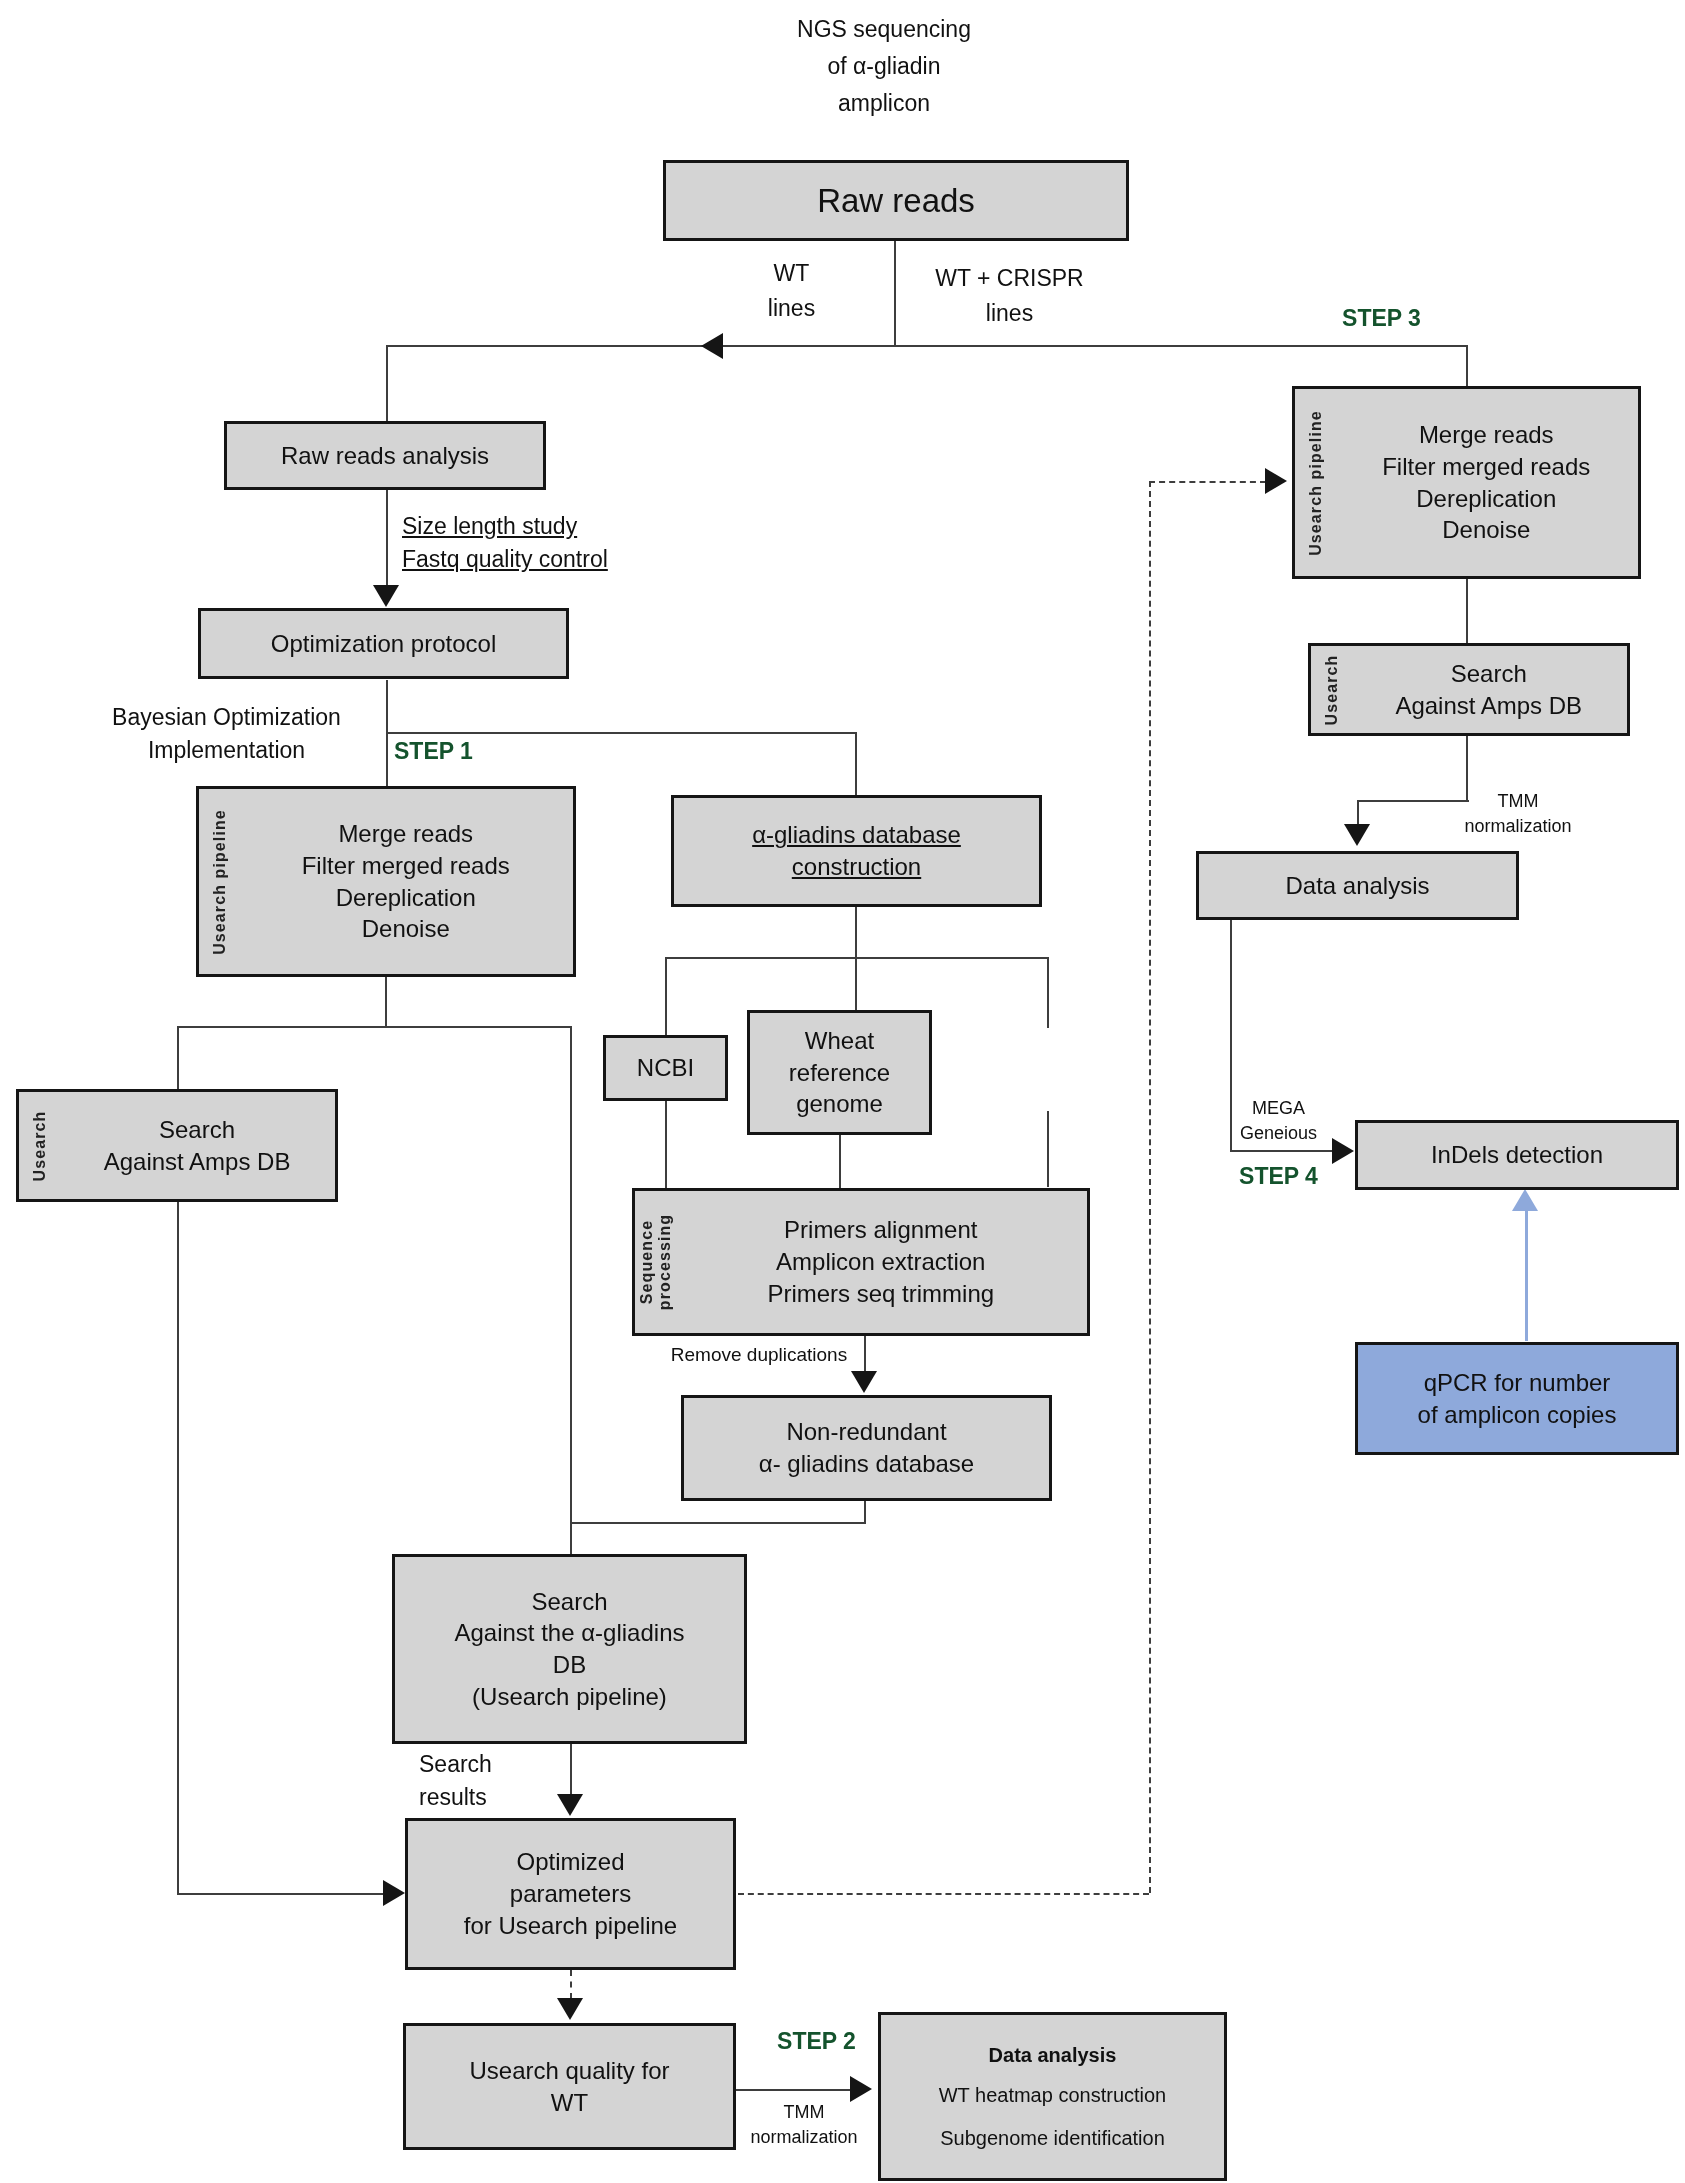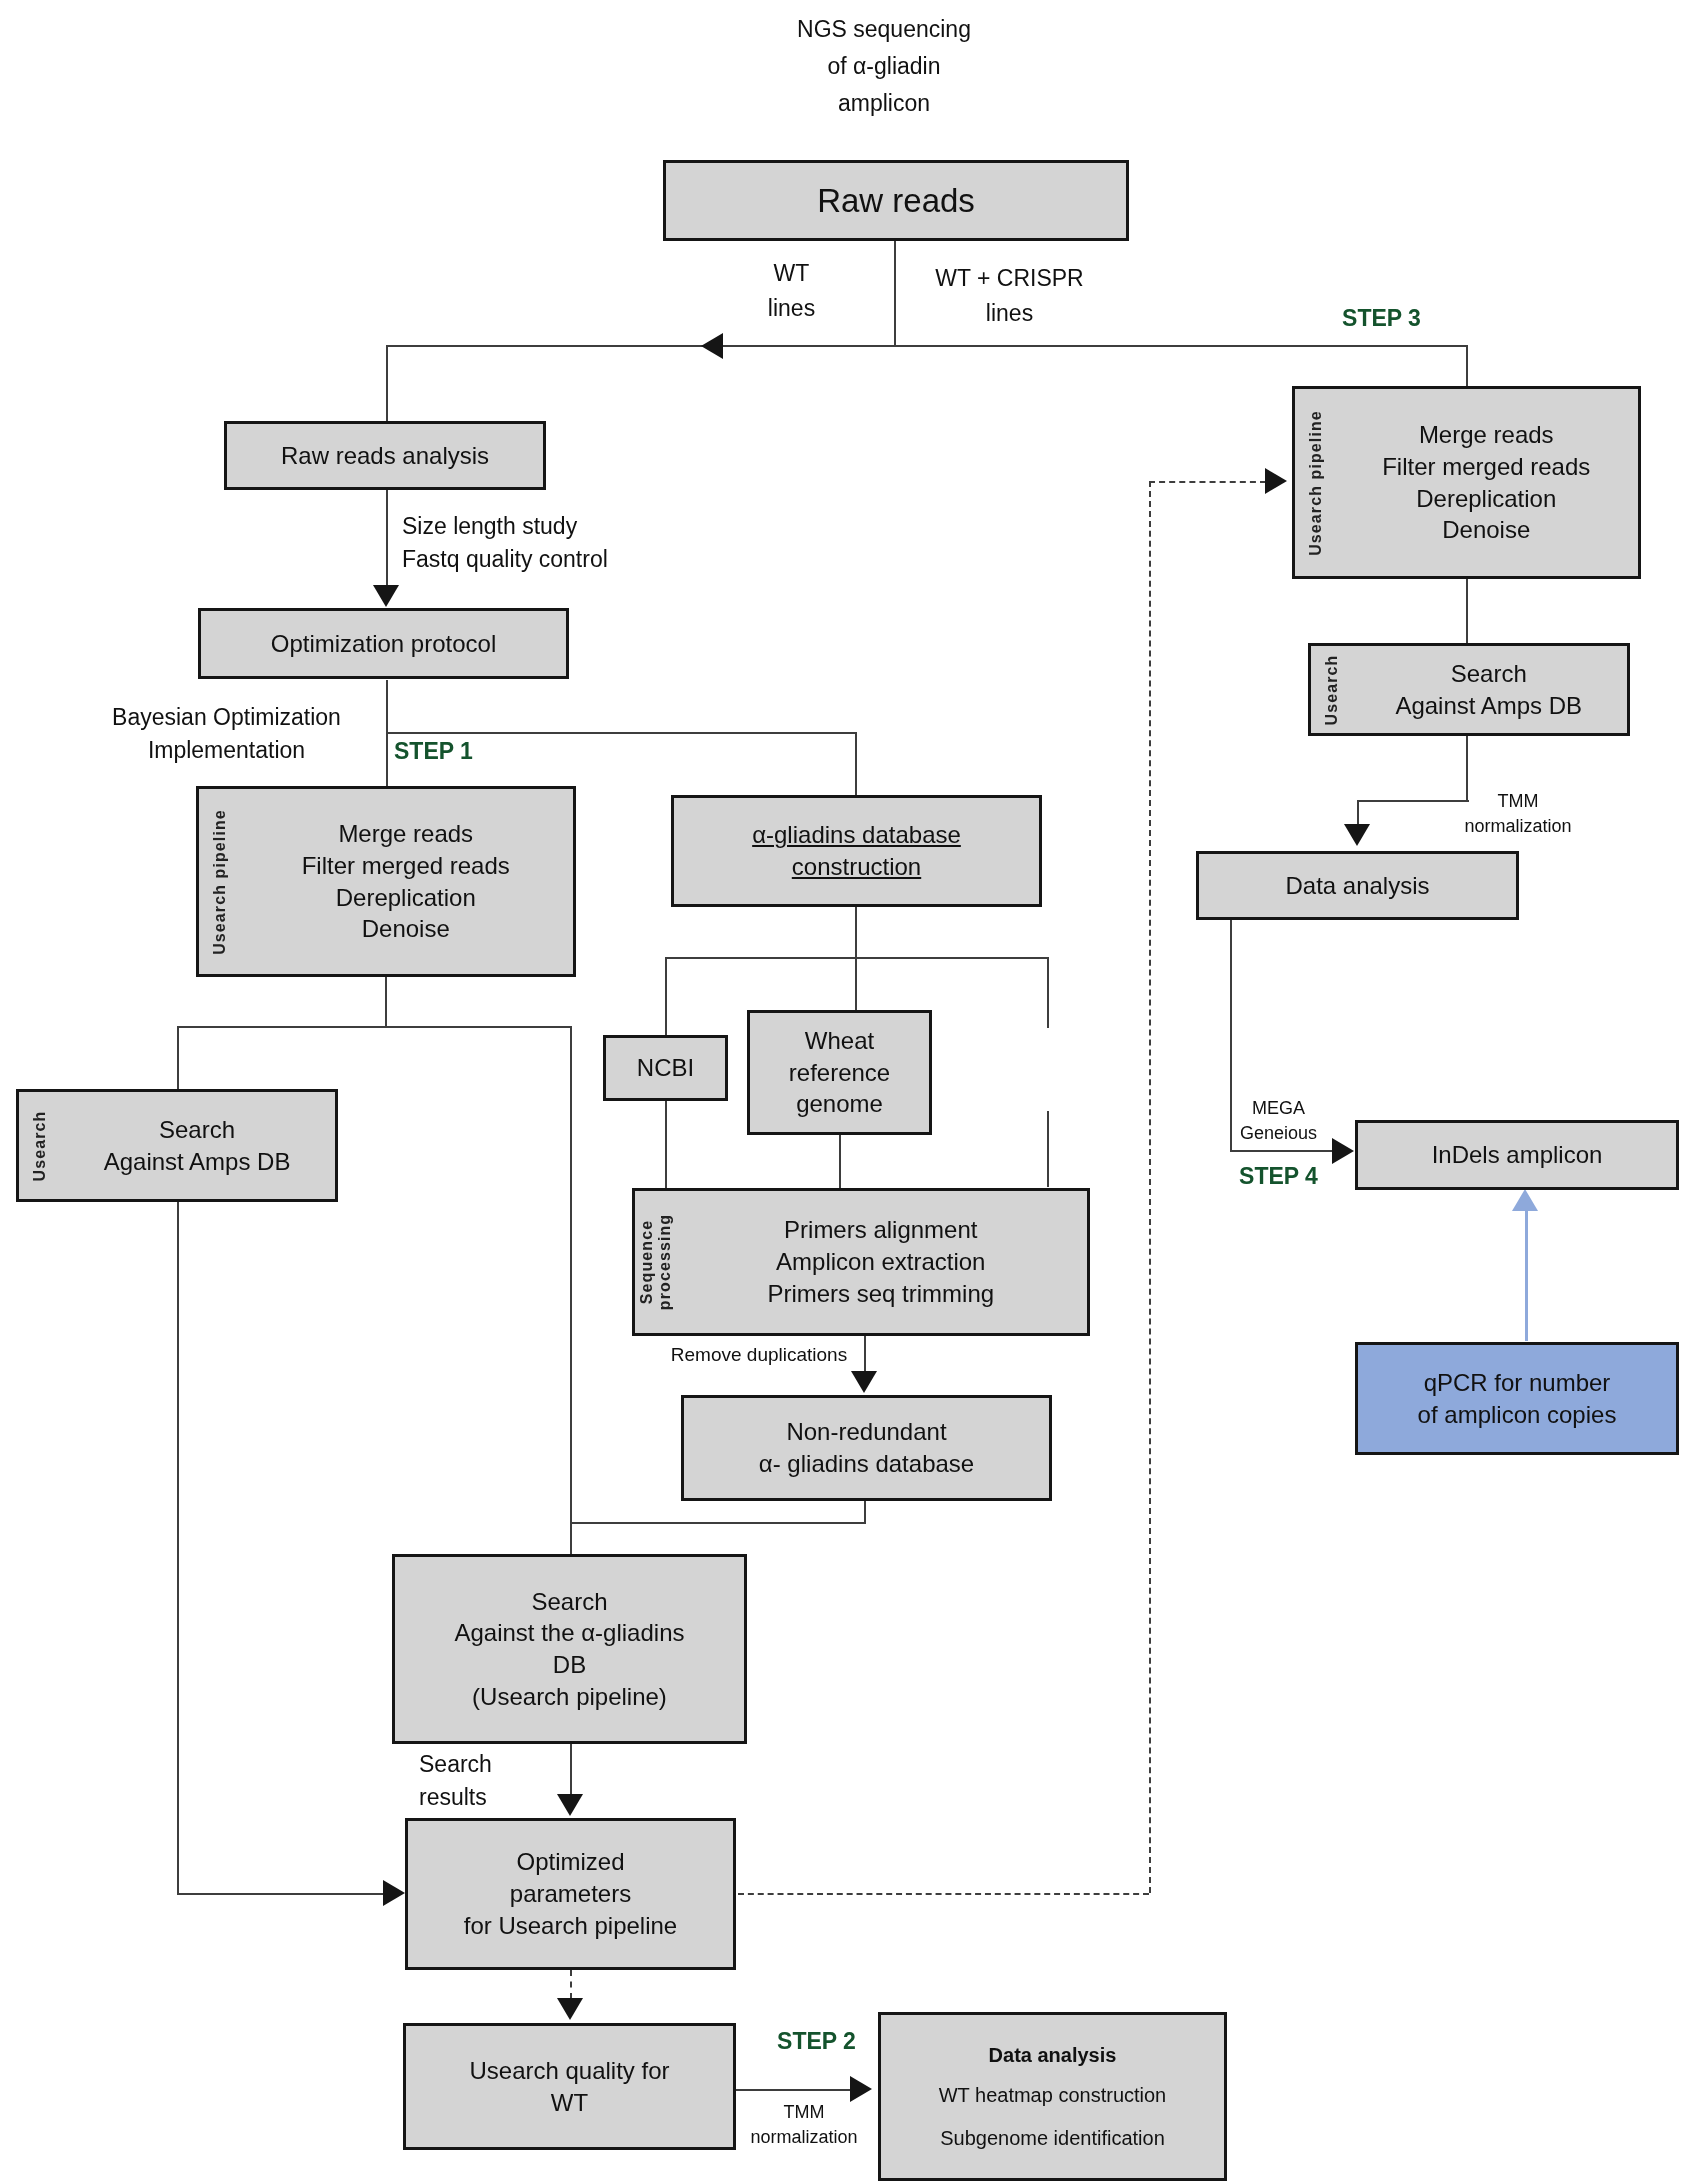--- a/index.html
+++ b/index.html
@@ -203,34 +203,34 @@
     <div class="vlabel">Usearch</div>
     <div class="main">Search
 Against Amps DB</div>
   </div>
 
   <div class="node" style="left:1196px;top:851px;width:323px;height:69px;">
     <div class="main">Data analysis</div>
   </div>
 
   <div class="node" style="left:1355px;top:1120px;width:324px;height:70px;">
-    <div class="main">InDels amplicon</div>
+    <div class="main">InDels detection</div>
   </div>
 
   <div class="node blue" style="left:1355px;top:1342px;width:324px;height:113px;">
     <div class="main">qPCR for number
 of amplicon copies</div>
   </div>
 
   <div class="ann" style="left:728px;top:256px;width:127px;">WT
 lines</div>
   <div class="ann" style="left:896px;top:261px;width:227px;">WT + CRISPR
 lines</div>
   <div class="step" style="left:1313px;top:305px;width:137px;">STEP 3</div>
-  <div class="ann left" style="left:402px;top:510px;width:369px;line-height:1.45;">Size length study
+  <div class="ann left" style="left:402px;top:510px;width:369px;line-height:1.45;text-decoration:underline;">Size length study
 Fastq quality control</div>
   <div class="ann" style="left:42px;top:701px;width:369px;line-height:1.45;">Bayesian Optimization
 Implementation</div>
   <div class="step" style="left:394px;top:738px;width:137px;text-align:left;">STEP 1</div>
   <div class="ann small" style="left:1439px;top:789px;width:158px;">TMM
 normalization</div>
   <div class="ann small" style="left:1210px;top:1096px;width:137px;">MEGA
 Geneious</div>
   <div class="step" style="left:1210px;top:1163px;width:137px;">STEP 4</div>
   <div class="ann tiny" style="left:643px;top:1343px;width:232px;">Remove duplications</div>

